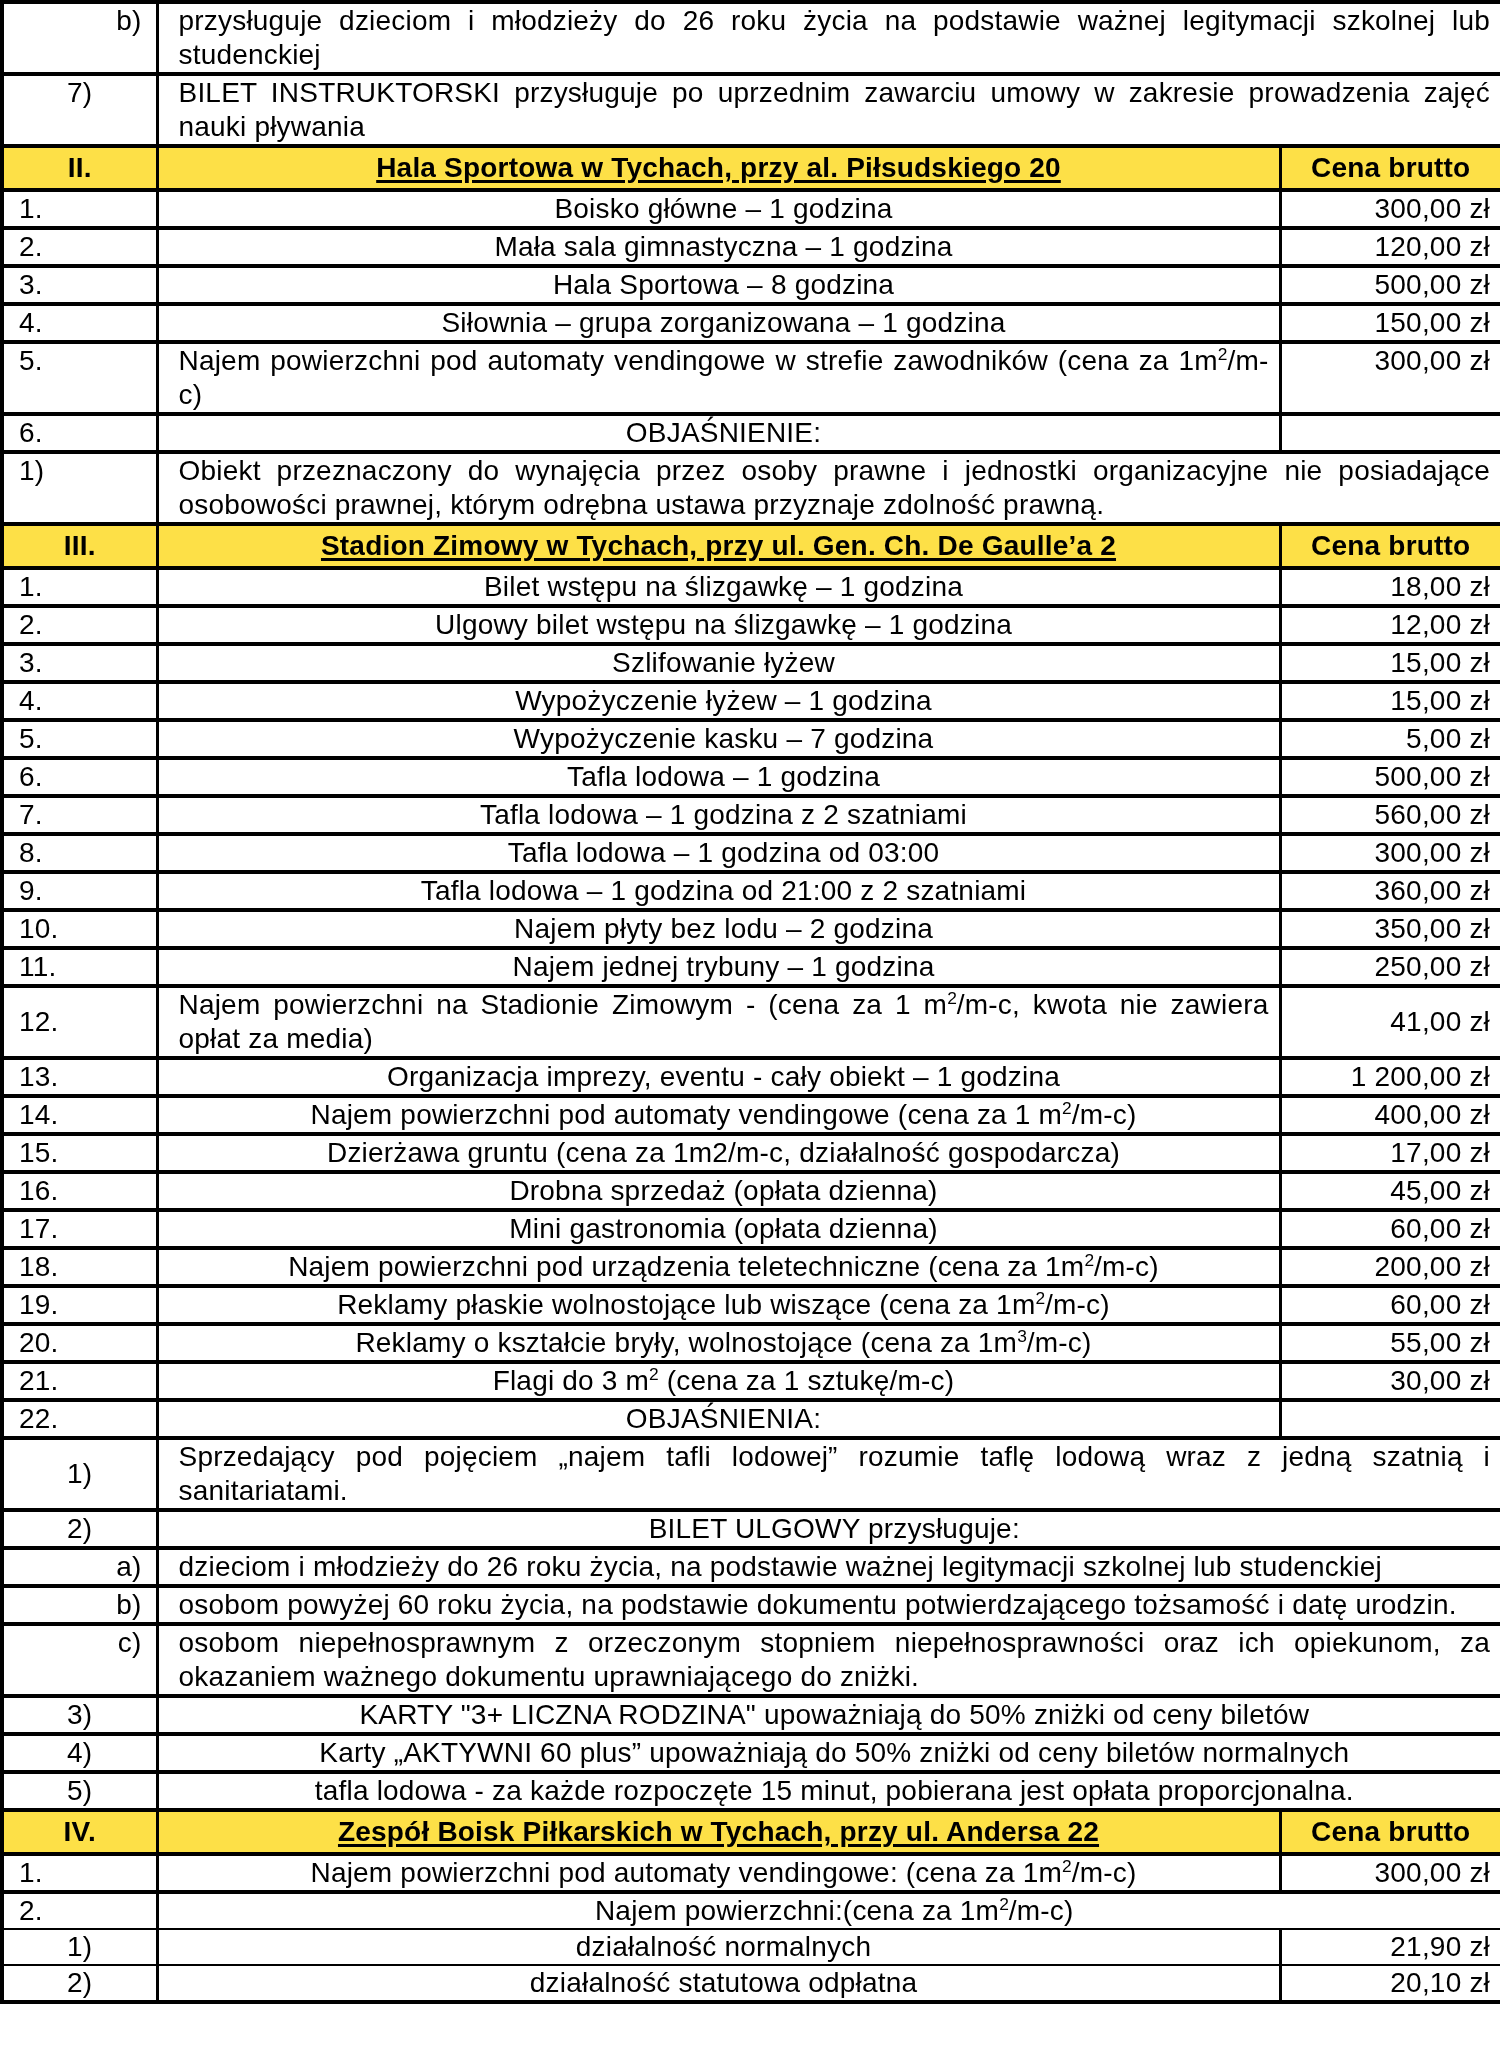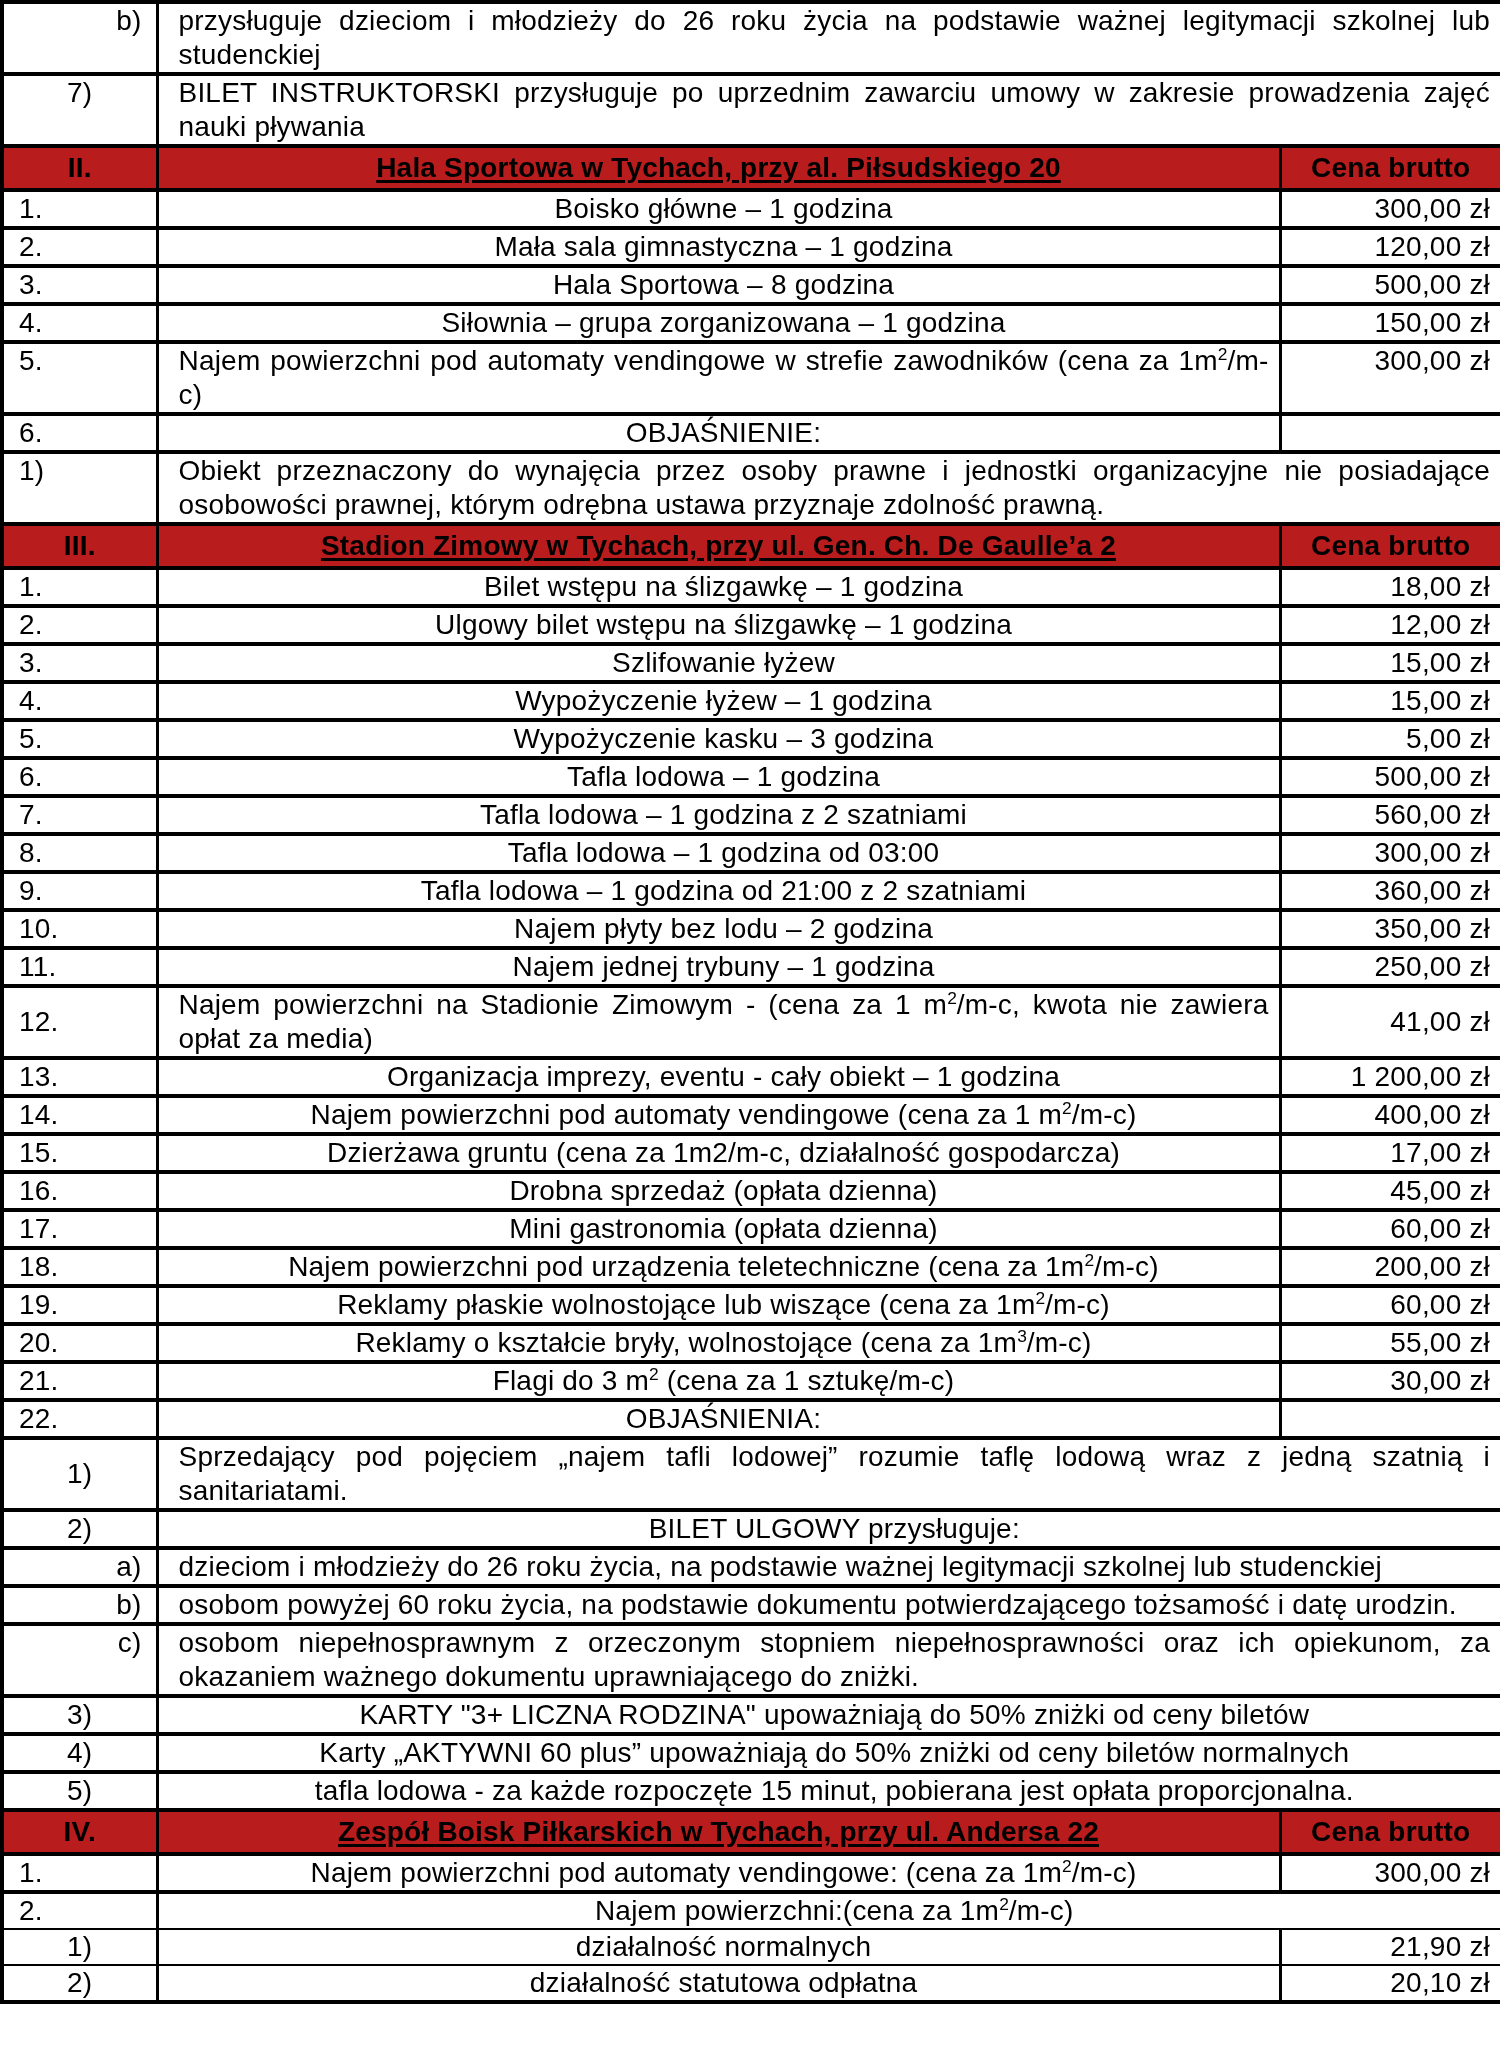--- a/index.html
+++ b/index.html
@@ -35,21 +35,21 @@
   td.num { text-align: left; padding-left: 15px; }
   td.num.a-center { text-align: center; padding-left: 0; }
   td.num.a-right  { text-align: right; padding-left: 0; padding-right: 14px; }
 
   td.desc { padding-left: 20px; padding-right: 10px; text-align: center; }
   td.desc.justify { text-align: justify; }
 
   td.price { text-align: right; padding-right: 10px; white-space: nowrap; }
 
   tr.header td {
-    background: #b91c1c;
+    background: #fde047;
     font-weight: bold;
     text-align: center;
     padding: 3px 0;
   }
   tr.header td.title { padding: 3px 10px; }
   .u {
     text-decoration: underline;
     text-decoration-thickness: 3px;
     text-underline-offset: 3px;
   }
@@ -133,21 +133,21 @@
           <td class="desc">Szlifowanie łyżew</td>
           <td class="price">15,00 zł</td>
         </tr>
         <tr class="item">
           <td class="num a-left">4.</td>
           <td class="desc">Wypożyczenie łyżew – 1 godzina</td>
           <td class="price">15,00 zł</td>
         </tr>
         <tr class="item">
           <td class="num a-left">5.</td>
-          <td class="desc">Wypożyczenie kasku – 3 godzina</td>
+          <td class="desc">Wypożyczenie kasku – 7 godzina</td>
           <td class="price">5,00 zł</td>
         </tr>
         <tr class="item">
           <td class="num a-left">6.</td>
           <td class="desc">Tafla lodowa – 1 godzina</td>
           <td class="price">500,00 zł</td>
         </tr>
         <tr class="item">
           <td class="num a-left">7.</td>
           <td class="desc">Tafla lodowa – 1 godzina z 2 szatniami</td>

